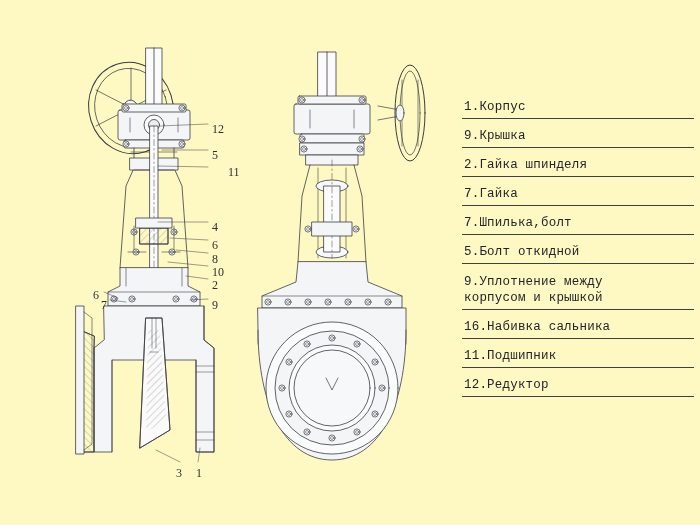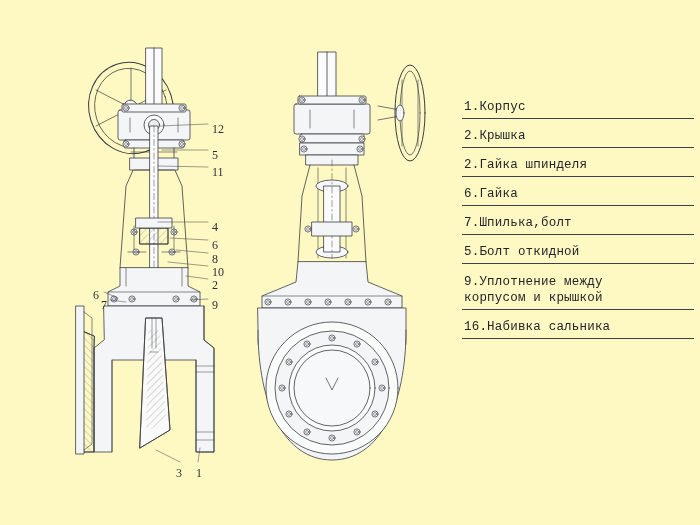--- a/index.html
+++ b/index.html
@@ -260,34 +260,36 @@
           </g>
           <path d="M326 378 L332 390 L338 378" stroke-width="0.7"></path>
           <path d="M258 330 L258 344 M406 330 L406 344" stroke-width="0.6"></path>
         </g>
       </g>
     </g>
   </svg>
 
   <div id="legend">
     <div class="legend-item">1.Корпус</div>
-    <div class="legend-item">2.Крышка</div>
+    <div class="legend-item">9.Крышка</div>
     <div class="legend-item">2.Гайка шпинделя</div>
-    <div class="legend-item">6.Гайка</div>
+    <div class="legend-item">7.Гайка</div>
     <div class="legend-item">7.Шпилька,болт</div>
     <div class="legend-item">5.Болт откидной</div>
     <div class="legend-item two-line">9.Уплотнение между
 корпусом и крышкой</div>
     <div class="legend-item">16.Набивка сальника</div>
+    <div class="legend-item">11.Подшипник</div>
+    <div class="legend-item">12.Редуктор</div>
   </div>
 
   <div id="callout-layer">
       <div class="callout" style="left: 212px; top: 122px;">12</div>
       <div class="callout" style="left: 212px; top: 148px;">5</div>
-      <div class="callout" style="left: 212px; top: 165px;">11</div>
+      <div class="callout" style="left: 228px; top: 165px;">11</div>
       <div class="callout" style="left: 212px; top: 220px;">4</div>
       <div class="callout" style="left: 212px; top: 238px;">6</div>
       <div class="callout" style="left: 212px; top: 252px;">8</div>
       <div class="callout" style="left: 212px; top: 265px;">10</div>
       <div class="callout" style="left: 212px; top: 278px;">2</div>
       <div class="callout" style="left: 212px; top: 298px;">9</div>
       <div class="callout" style="left: 93px; top: 288px;">6</div>
       <div class="callout" style="left: 101px; top: 298px;">7</div>
       <div class="callout" style="left: 176px; top: 466px;">3</div>
       <div class="callout" style="left: 196px; top: 466px;">1</div>

